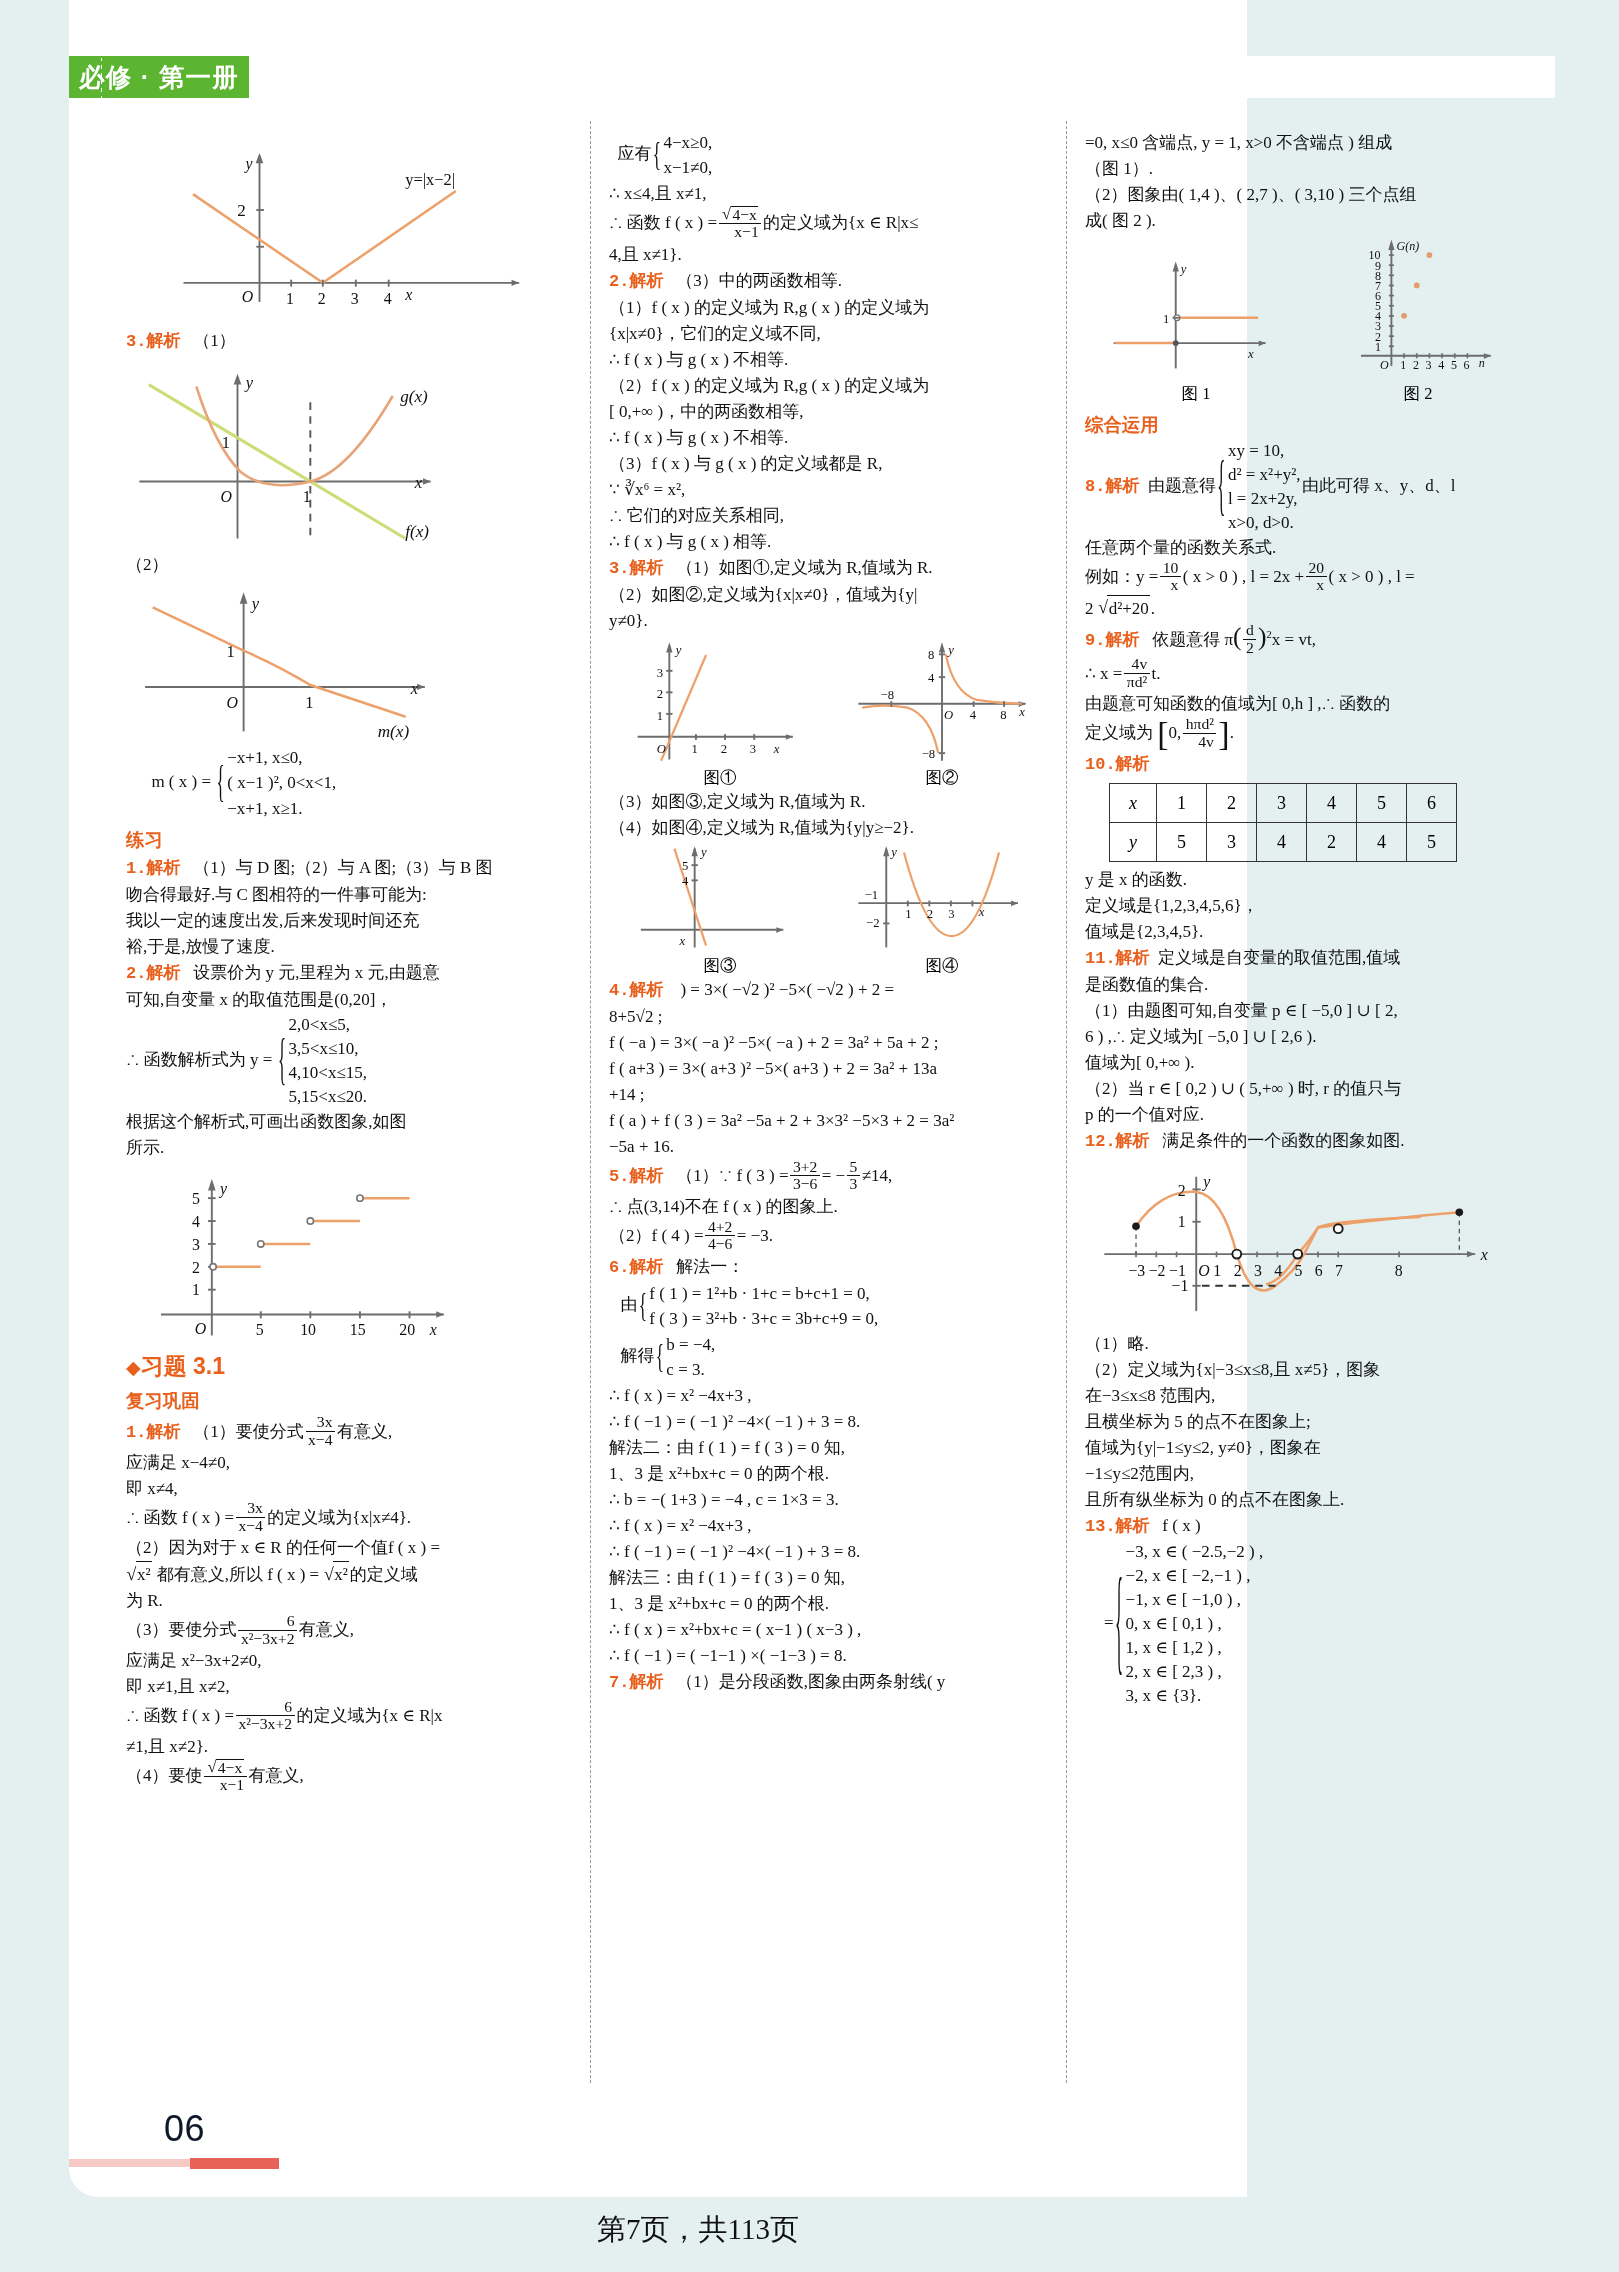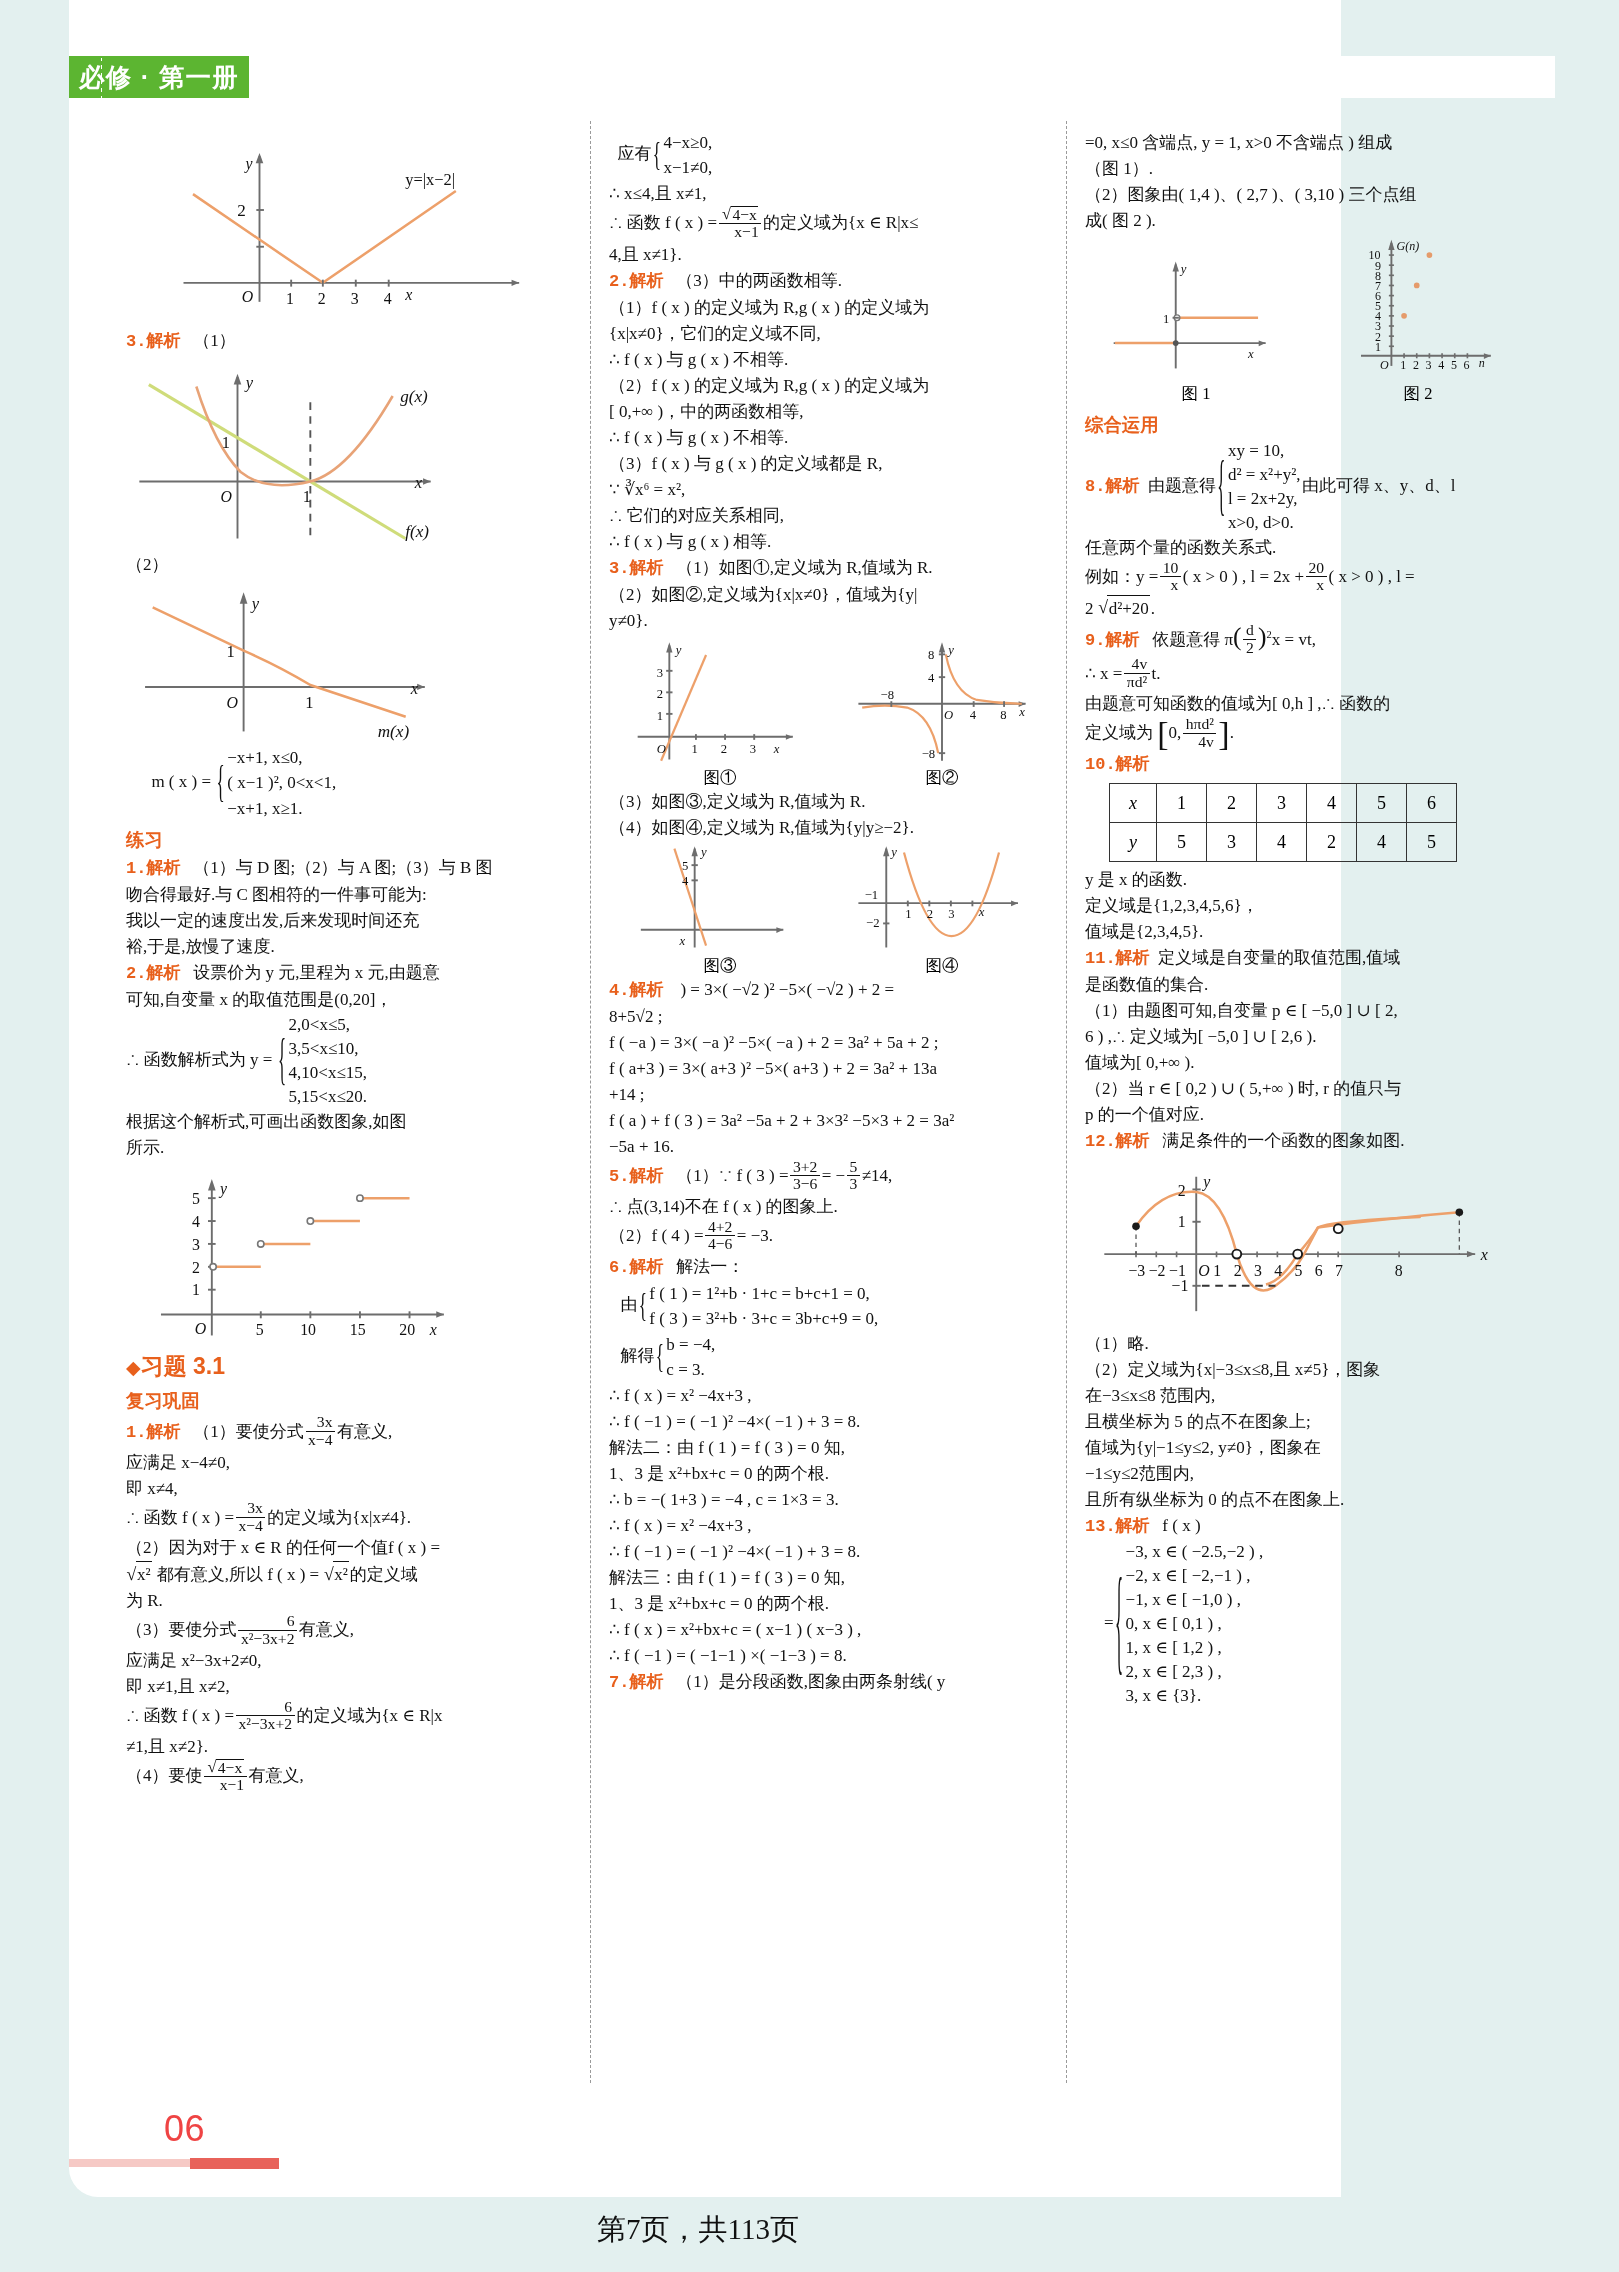--- a/index.html
+++ b/index.html
@@ -3,21 +3,21 @@
 <meta charset="utf-8">
 <style>
   html,body{margin:0;padding:0;}
   body{
     width:1620px;height:2273px;
     background:#e3f0ef;
     font-family:"Liberation Serif","DejaVu Serif",serif;
     overflow:hidden;
   }
   .page{
-    position:absolute;left:69px;top:0;width:1272px;height:2197px;
+    position:absolute;left:69px;top:0;width:1178px;height:2197px;
     background:#ffffff;
     border-bottom-left-radius:29px;
     border-bottom-right-radius:0;
   }
   
   .hdr-wrap{position:absolute;left:0;top:56px;width:1486px;height:42px;}
   .hdr-dashline{position:absolute;left:32px;top:-6.3px;width:1.3px;height:55px;
      background:repeating-linear-gradient(to bottom,#fff 0 3.8px,transparent 3.8px 7.6px);z-index:3;}
   .hdr-banner{position:absolute;left:0px;top:0;width:180px;height:42px;background:#5cb531;}
   .hdr-banner span{display:block;color:#fff;font-size:25.4px;font-weight:bold;
@@ -67,21 +67,21 @@
   .figcap{text-align:center;font-size:16.5px;margin-top:1.3px;}
   .figrow{display:flex;justify-content:space-around;align-items:flex-end;}
 
   
   table.t10{border-collapse:collapse;margin:5.1px 0 5.1px 24px;}
   table.t10 td{border:1.3px solid #333;width:47px;height:36px;text-align:center;
      font-size:18px;font-family:"Liberation Serif",serif;}
   table.t10 td.hd{width:44px;font-style:italic;}
 
   
-  .pg-num{position:absolute;left:95px;top:2108px;font-size:36px;color:#ef4444;
+  .pg-num{position:absolute;left:95px;top:2108px;font-size:36px;color:#0f172a;
      font-family:"Liberation Sans","DejaVu Sans",sans-serif;letter-spacing:0.6px;}
   .pg-bar{position:absolute;left:0px;top:2159px;width:210px;height:7.6px;background:#f6c9c5;}
   .pg-bar-dark{position:absolute;left:121px;top:2158px;width:89px;height:10.8px;background:#e8625a;}
   .foot{position:absolute;left:0;top:2210px;width:1396px;text-align:center;
      font-size:29px;color:#101010;}
 </style>
 </head>
 <body>
 
 <div class="page">

